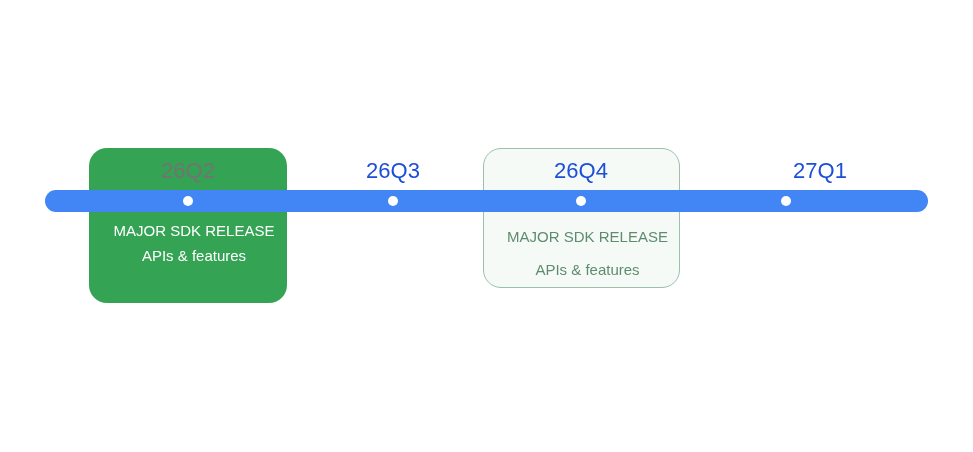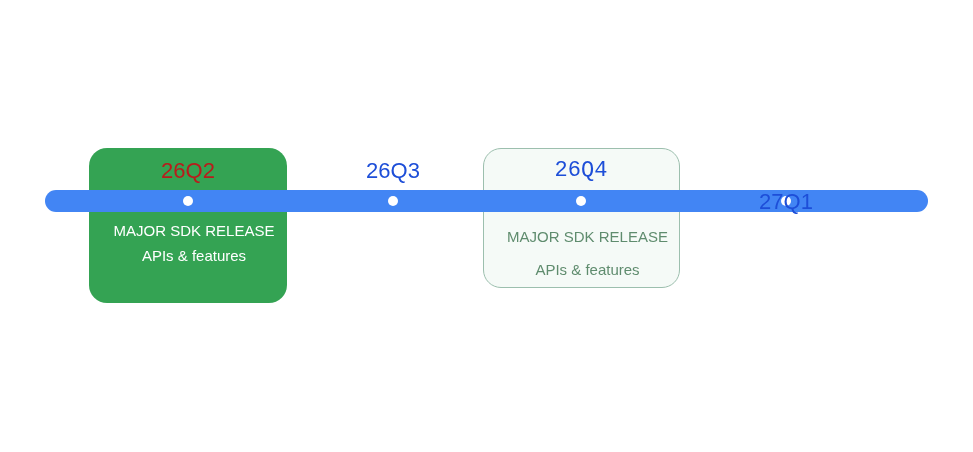--- a/index.html
+++ b/index.html
@@ -53,21 +53,21 @@
     position: absolute;
     top: 158px;
     transform: translateX(-50%);
     font-size: 22px;
     line-height: 26px;
     color: #1d4ed8;
     white-space: nowrap;
     z-index: 4;
   }
   .quarter-label.on-card {
-    color: #b91c1c;
+    color: #737373;
   }
 
   
   .card {
     position: absolute;
     box-sizing: border-box;
     border-radius: 18px;
     z-index: 1;
   }
   .card-filled {
@@ -114,23 +114,23 @@
 
   <div class="dot" style="left:188px;"></div>
   <div class="dot" style="left:393px;"></div>
   <div class="dot" style="left:581px;"></div>
   <div class="dot" style="left:786px;"></div>
 
   <div class="quarter-label on-card" style="left:188px;">26Q2</div>
 
   <div class="quarter-label" style="left:393px;">26Q3</div>
 
-  <div class="quarter-label" style="left:581px;font-family:Liberation Mono, monospace;">26Q4</div>
+  <div class="quarter-label" style="left:581px;">26Q4</div>
 
-  <div class="quarter-label" style="left:786px;margin-top:31px;">27Q1</div>
+  <div class="quarter-label" style="left:820px;">27Q1</div>
 
   <div class="card-body card-filled-text" style="left:89px; width:198px; top:218px;">
     <div class="card-line">MAJOR SDK RELEASE</div>
     <div class="card-line">APIs &amp; features</div>
   </div>
 
   <div class="card-body card-outlined-text" style="left:483px; width:197px; top:220px;">
     <div class="card-line spaced">MAJOR SDK RELEASE</div>
     <div class="card-line spaced">APIs &amp; features</div>
   </div>

